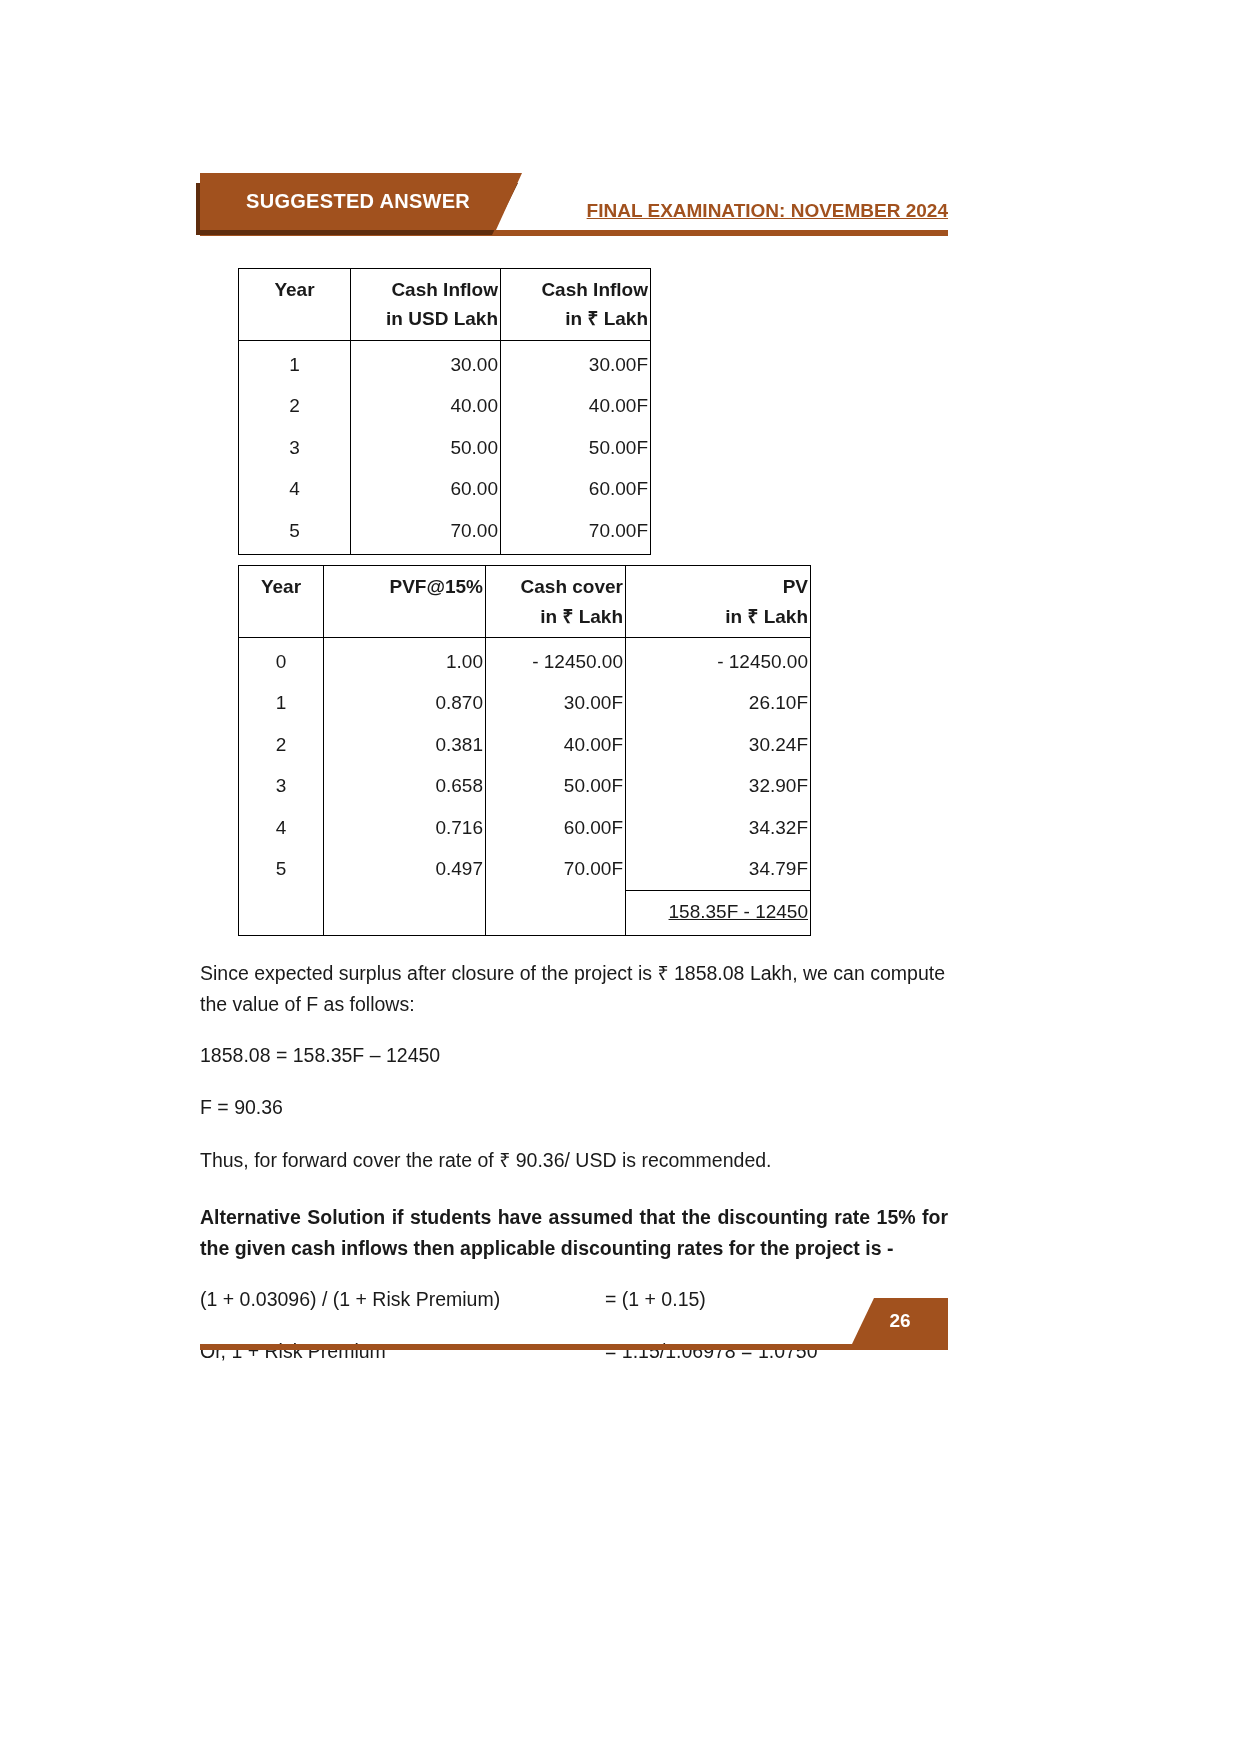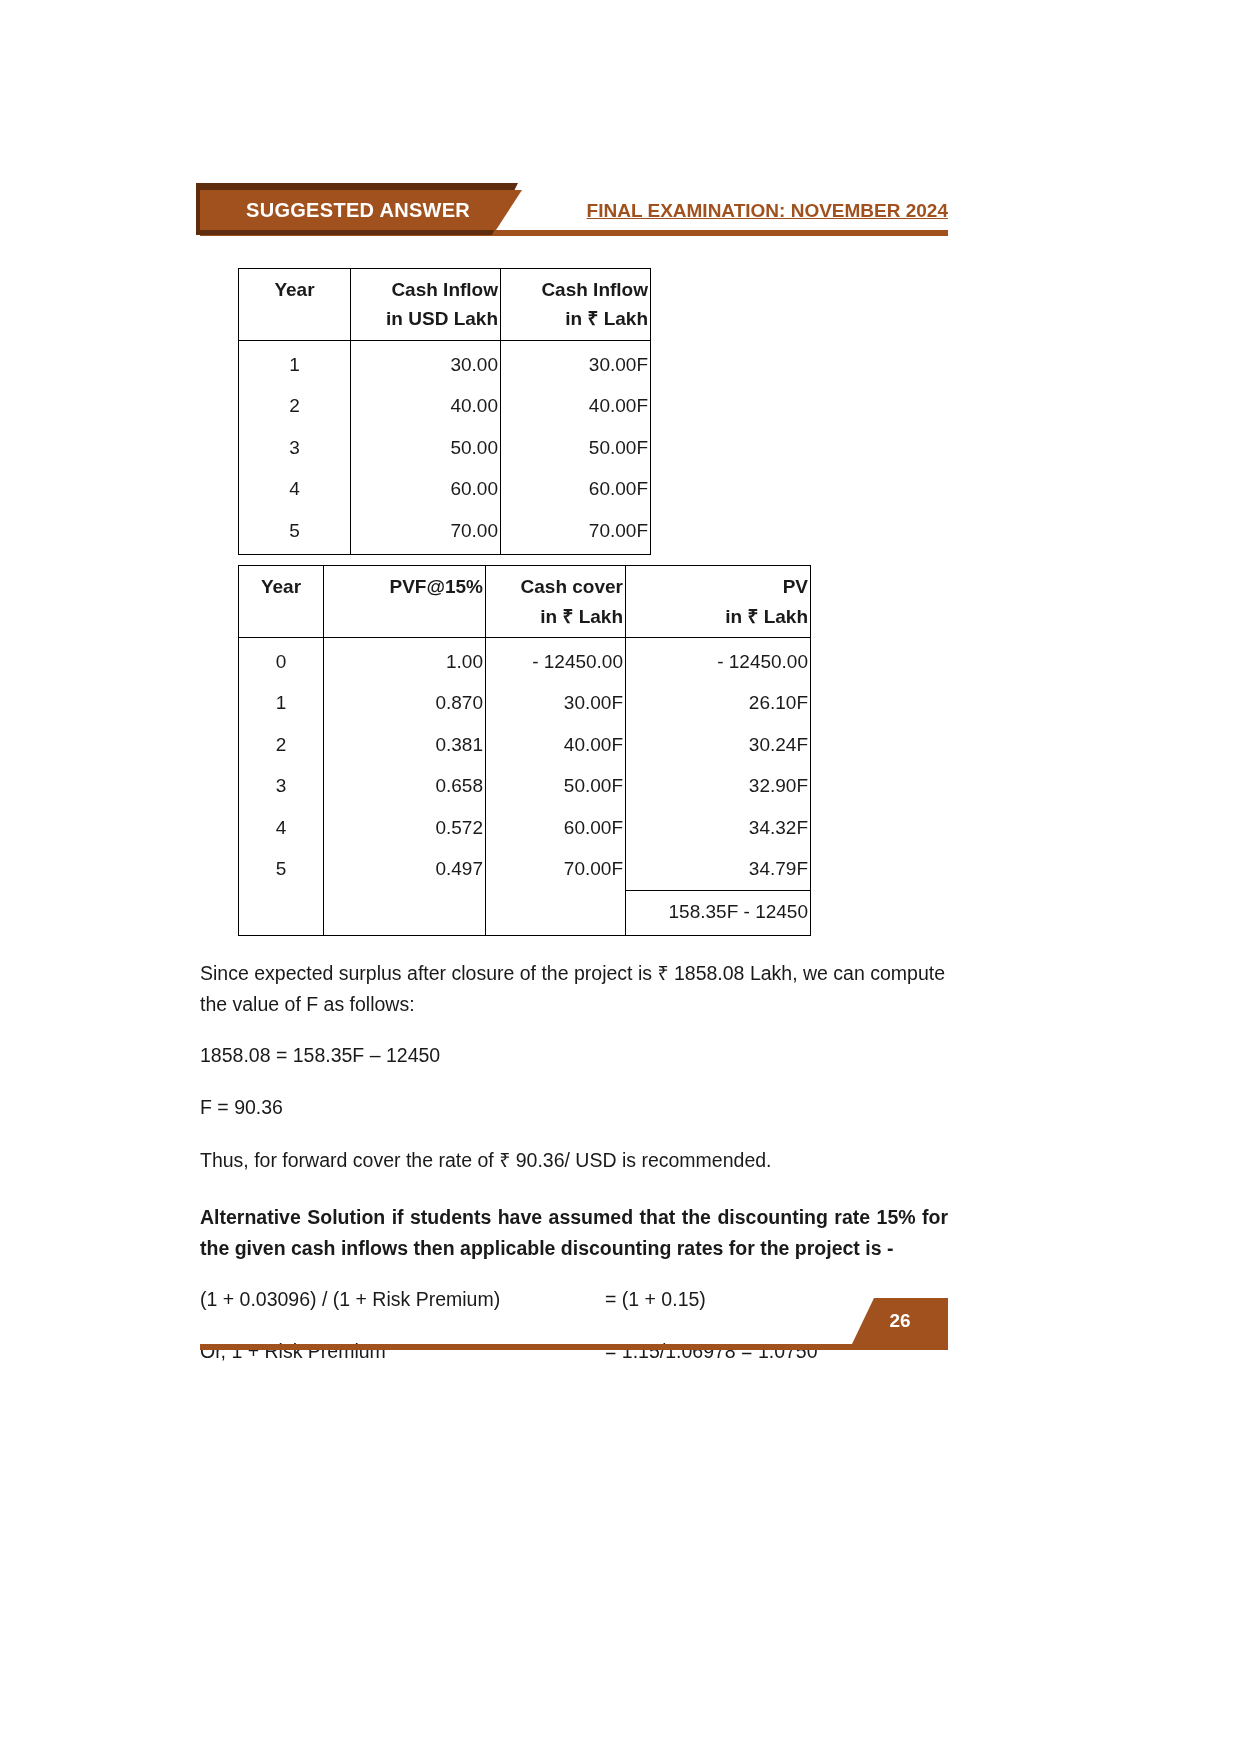--- a/index.html
+++ b/index.html
@@ -26,21 +26,21 @@
   
   .header-band{
     position:relative;
     height:58px;
   }
   .banner{
     position:absolute;
     left:0;
     bottom:0;
     width:322px;
-    height:40px;
+    height:57px;
     background:var(--brown);
     clip-path:polygon(0 0,100% 0,calc(100% - 26px) 100%,0 100%);
     display:flex;
     align-items:center;
     padding-left:46px;
   }
   .banner-shadow{
     position:absolute;
     left:-4px;
     bottom:-5px;
@@ -97,21 +97,21 @@
   td.r{text-align:right;}
   tbody tr:first-child td{padding-top:9px;}
   tbody tr:last-child td{padding-bottom:9px;}
   .t1 col.y{width:112px;}
   .t1 col.a{width:150px;}
   .t1 col.b{width:150px;}
   .t2 col.y{width:85px;}
   .t2 col.p{width:162px;}
   .t2 col.cf{width:140px;}
   .t2 col.pv{width:185px;}
-  .t2 tr.total td{border-top:none;}
+  .t2 tr.total td{border-top:none;text-decoration:underline;}
   .t2 tr.total td.sum{border-top:1.5px solid #000;}
   
   p{
     font-size:19.5px;
     line-height:1.6;
     margin-top:22px;
   }
   p.eq{margin-top:20px;}
   p.bold{
     font-weight:bold;
@@ -259,21 +259,21 @@
           <td class="r">30.24F</td>
         </tr>
         <tr>
           <td class="c">3</td>
           <td class="r">0.658</td>
           <td class="r">50.00F</td>
           <td class="r">32.90F</td>
         </tr>
         <tr>
           <td class="c">4</td>
-          <td class="r">0.572</td>
+          <td class="r">0.716</td>
           <td class="r">60.00F</td>
           <td class="r">34.32F</td>
         </tr>
         <tr>
           <td class="c">5</td>
           <td class="r">0.497</td>
           <td class="r">70.00F</td>
           <td class="r">34.79F</td>
         </tr>
         <tr class="total">

